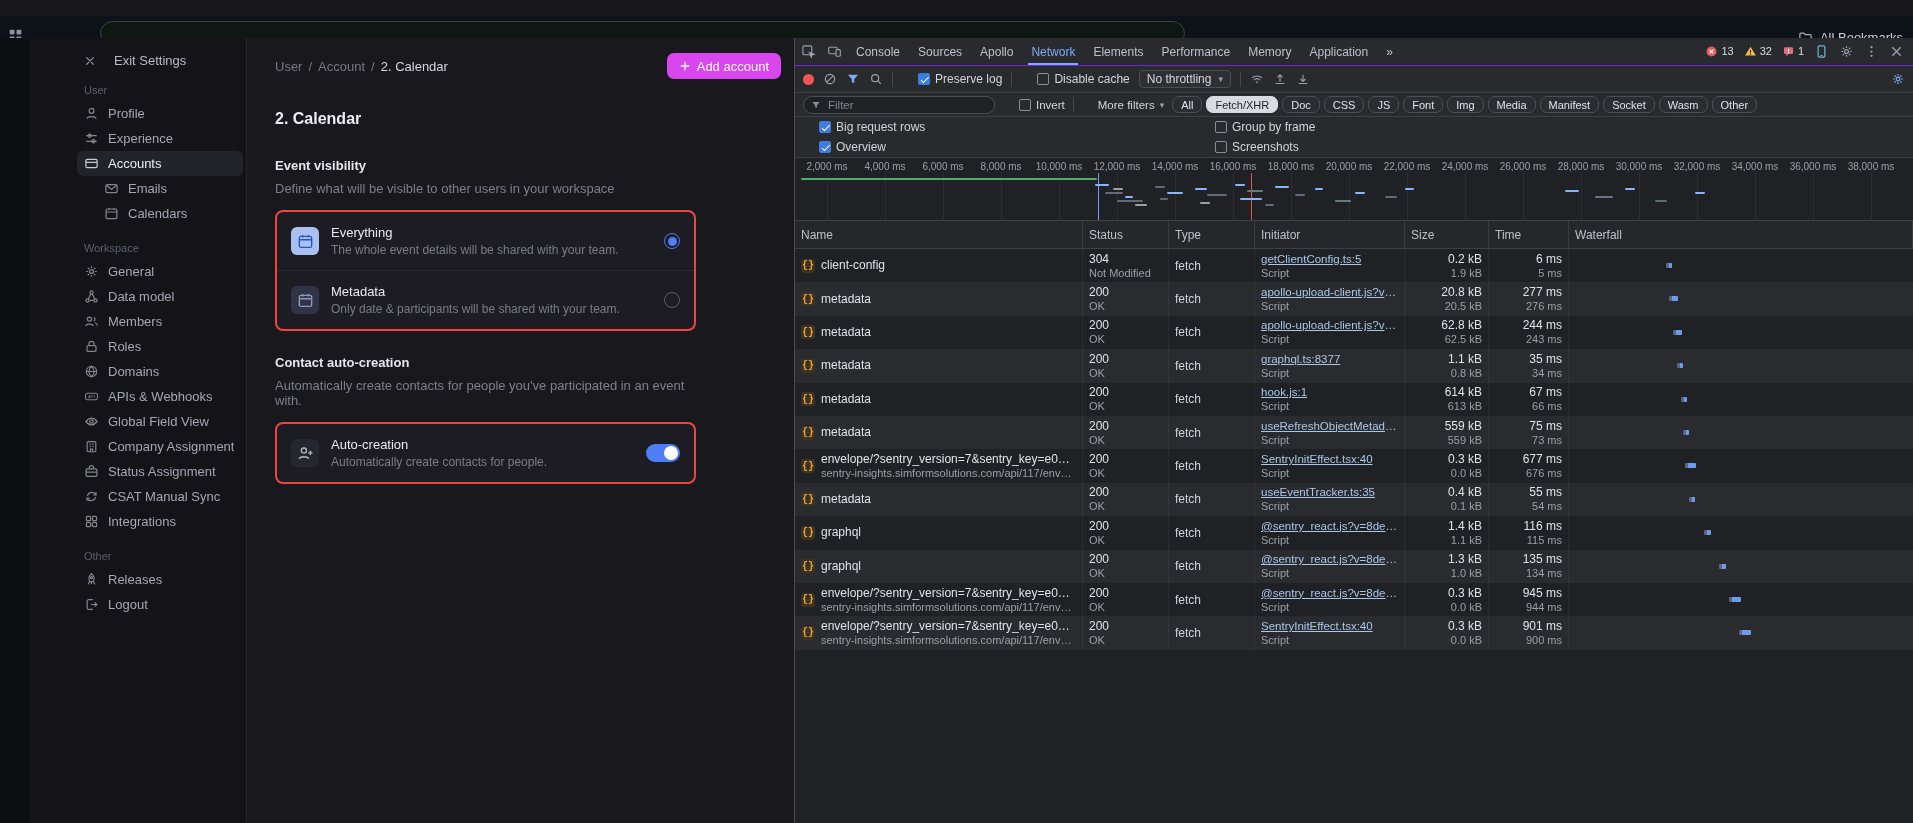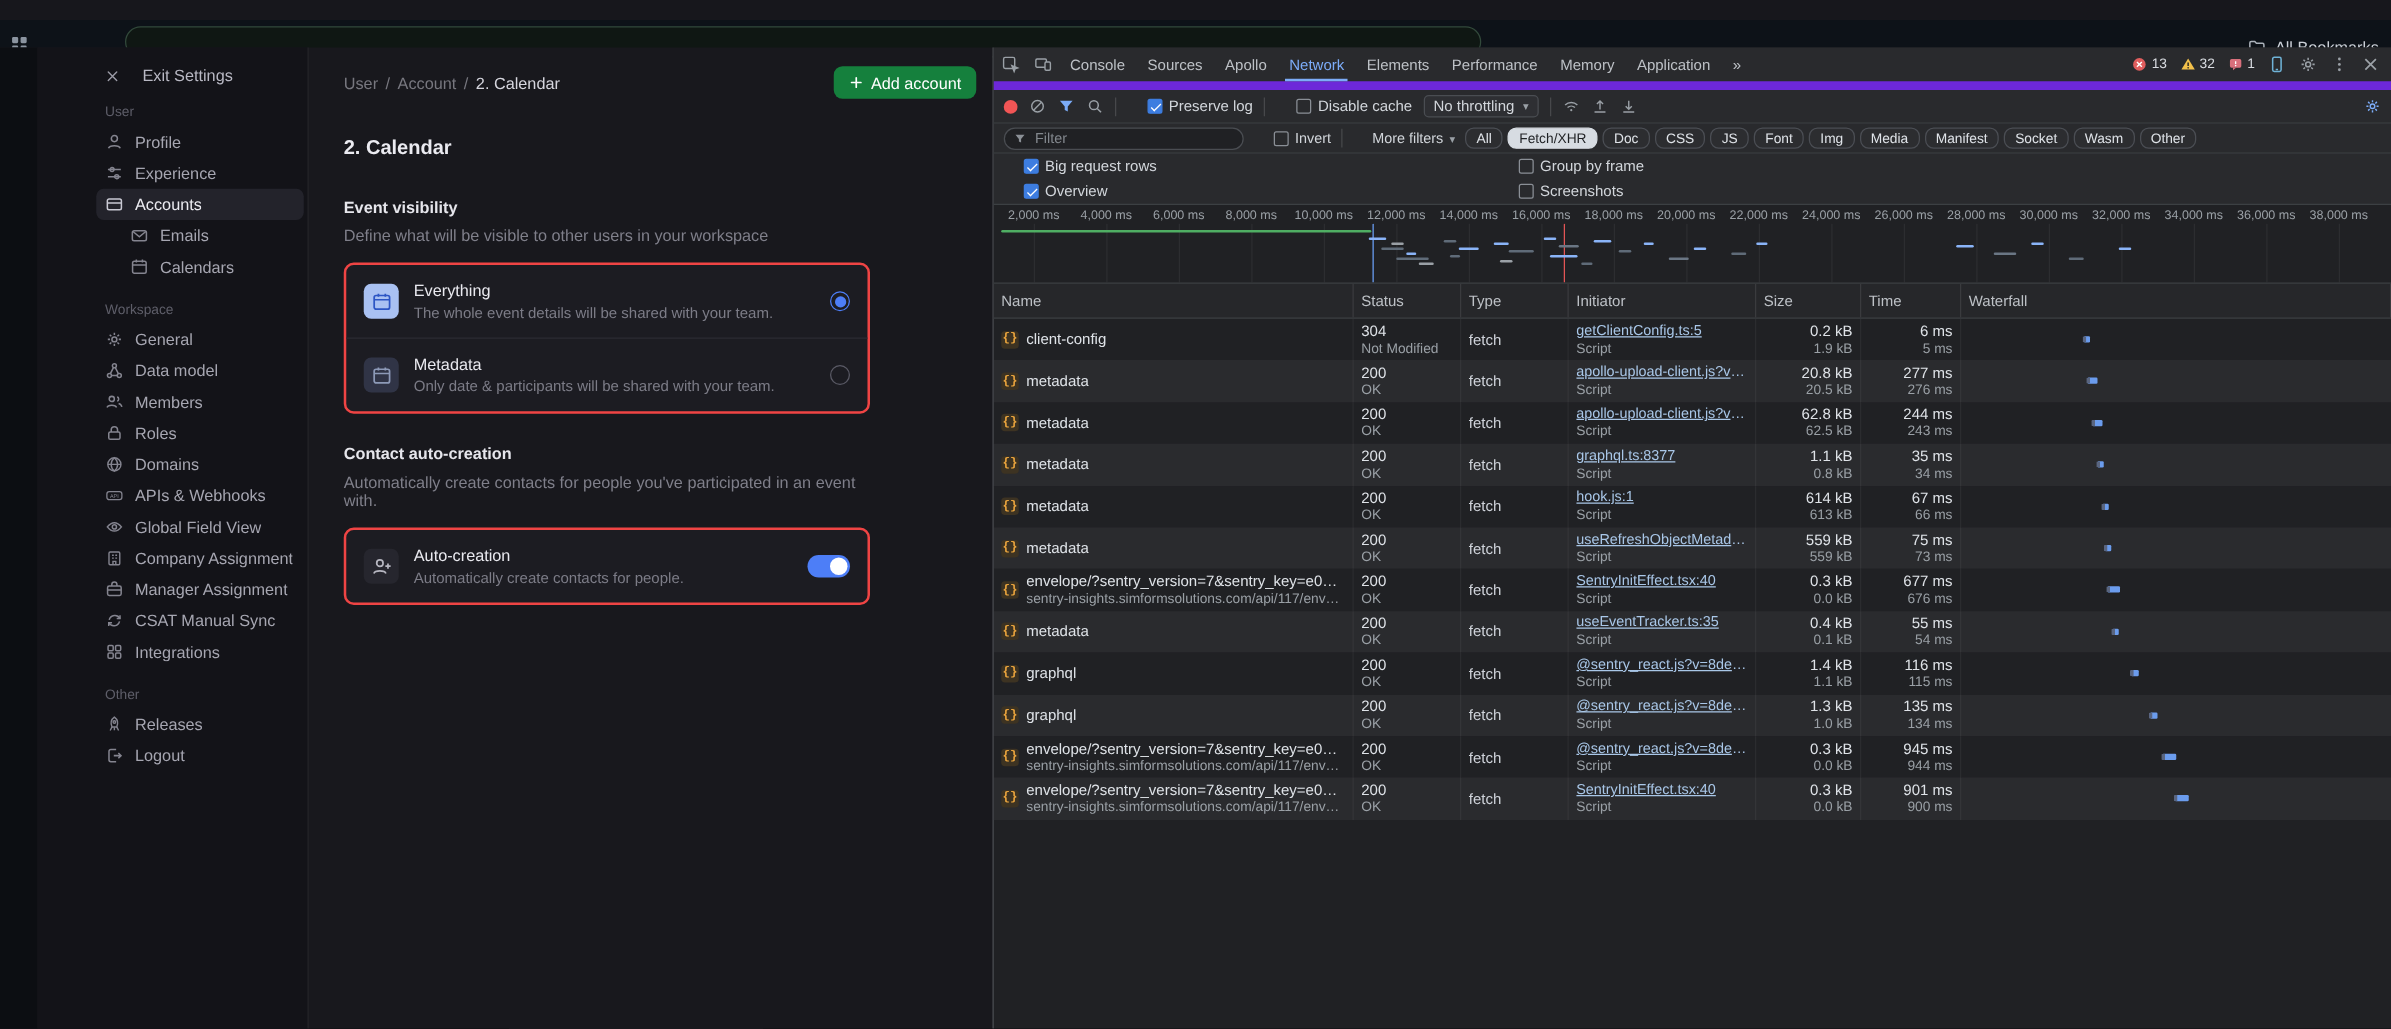--- a/index.html
+++ b/index.html
@@ -32,21 +32,21 @@
   .nav-item.sub{margin-left:13px;width:132px;}
   .nav-item .icon{width:15px;height:15px;color:#84848f;flex:0 0 15px;}
   .nav-item.selected .icon{color:#c9c9d3}
   .nav-label{white-space:nowrap;overflow:hidden;text-overflow:ellipsis;}
 
   .content{position:absolute;left:248px;top:0;right:0;bottom:0;}
   .content-header{position:absolute;left:27px;right:13px;top:13px;height:30px;display:flex;
     align-items:center;justify-content:space-between;}
   .breadcrumb{font-size:13px;color:#77777f;display:flex;gap:6px;align-items:center;}
   .breadcrumb .current{color:#d6d6de;}
-  .add-btn{background:#15803d;color:#fff;font-size:13px;font-family:inherit;border:none;
+  .add-btn{background:#d946ef;color:#fff;font-size:13px;font-family:inherit;border:none;
     border-radius:7px;padding:0 12px;height:26px;display:flex;align-items:center;gap:6px;cursor:pointer;}
   .add-btn .icon{width:12px;height:12px;color:#fff}
   .content-body{position:absolute;left:27px;top:72px;width:421px;}
   .page-title{font-size:16px;font-weight:700;color:#ebebf1;margin:0 0 30px;}
   .sec-title{font-size:13px;font-weight:700;color:#e6e6ec;margin:0 0 8px;}
   .sec-desc{font-size:13px;color:#7f7f8a;margin:0 0 14px;}
   .card{border:2px solid #ef4444;background:#1c1c22;border-radius:8px;}
   .opt{display:flex;align-items:center;gap:12px;padding:13px 14px;}
   .opt + .opt{border-top:1px solid #2b2b33;}
   .tile{width:28px;height:28px;border-radius:6px;display:flex;align-items:center;justify-content:center;flex:0 0 28px;}
@@ -60,21 +60,21 @@
     box-sizing:border-box;flex:0 0 16px;position:relative;}
   .radio.on{border-color:#4d7ef7;}
   .radio.on::after{content:"";position:absolute;inset:2.5px;background:#4d7ef7;border-radius:50%;}
   .toggle{margin-left:auto;width:34px;height:18px;border-radius:9px;background:#4d7ef7;position:relative;flex:0 0 34px;}
   .toggle::after{content:"";position:absolute;right:2px;top:2px;width:14px;height:14px;border-radius:50%;background:#fff;}
   .sec-gap{height:24px}
 
   
   .devtools{position:absolute;top:38px;left:794px;right:0;bottom:0;background:#202124;
     border-left:1px solid #4a4d51;color:#dfe3e8;box-sizing:border-box;display:flex;flex-direction:column;}
-  .dt-tabbar{height:27px;flex:0 0 27px;background:#292a2d;border-bottom:7px solid #6d28d9;
+  .dt-tabbar{height:27px;flex:0 0 27px;background:#292a2d;border-bottom:1px solid #6d28d9;
     display:flex;align-items:stretch;font-size:12px;}
   .dt-tbicon{width:26px;display:flex;align-items:center;justify-content:center;color:#9aa0a6;}
   .dt-tbicon .icon{width:15px;height:15px}
   .dt-tab{display:flex;align-items:center;padding:0 9px;color:#bdc1c6;position:relative;white-space:nowrap;}
   .dt-tab.active{color:#7cacf8;}
   .dt-tab.active::after{content:"";position:absolute;left:6px;right:6px;bottom:0;height:2px;background:#7cacf8;}
   .dt-tb-right{margin-left:auto;display:flex;align-items:center;gap:10px;padding-right:9px;}
   .badge{display:flex;align-items:flex-start;gap:3px;font-size:11px;color:#d8dbe0;}
   .badge .icon{width:13px;height:13px}
   .dt-tb-right .tool .icon{width:15px;height:15px}
@@ -300,21 +300,21 @@
             </span>
             <span class="nav-label">Company Assignment</span>
           </div>
           <div class="nav-item">
             <span class="icon">
               <svg viewBox="0 0 16 16" fill="none" stroke="currentColor" stroke-width="1.3">
                 <rect x="2.2" y="5.2" width="11.6" height="8" rx="1.4"></rect>
                 <path d="M5.8 5.2V4a2.2 2.2 0 014.4 0v1.2M2.2 8.6h11.6"></path>
               </svg>
             </span>
-            <span class="nav-label">Manager Assignment</span>
+            <span class="nav-label">Status Assignment</span>
           </div>
           <div class="nav-item">
             <span class="icon">
               <svg viewBox="0 0 16 16" fill="none" stroke="currentColor" stroke-width="1.3">
                 <path d="M12.8 6.2A5 5 0 003.6 7.4M3.2 9.8a5 5 0 009.2-1.2"></path>
                 <path d="M12.8 3.4v2.8H10M3.2 12.6V9.8H6"></path>
               </svg>
             </span>
             <span class="nav-label">CSAT Manual Sync</span>
           </div>

